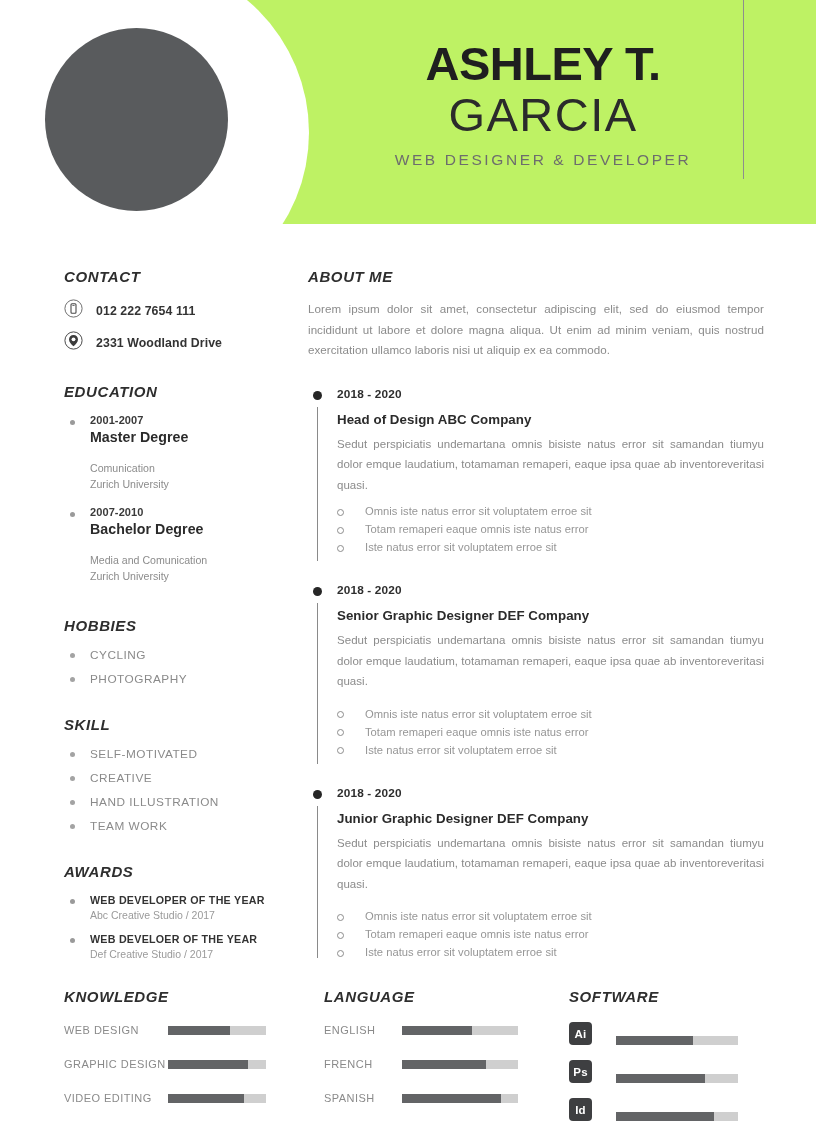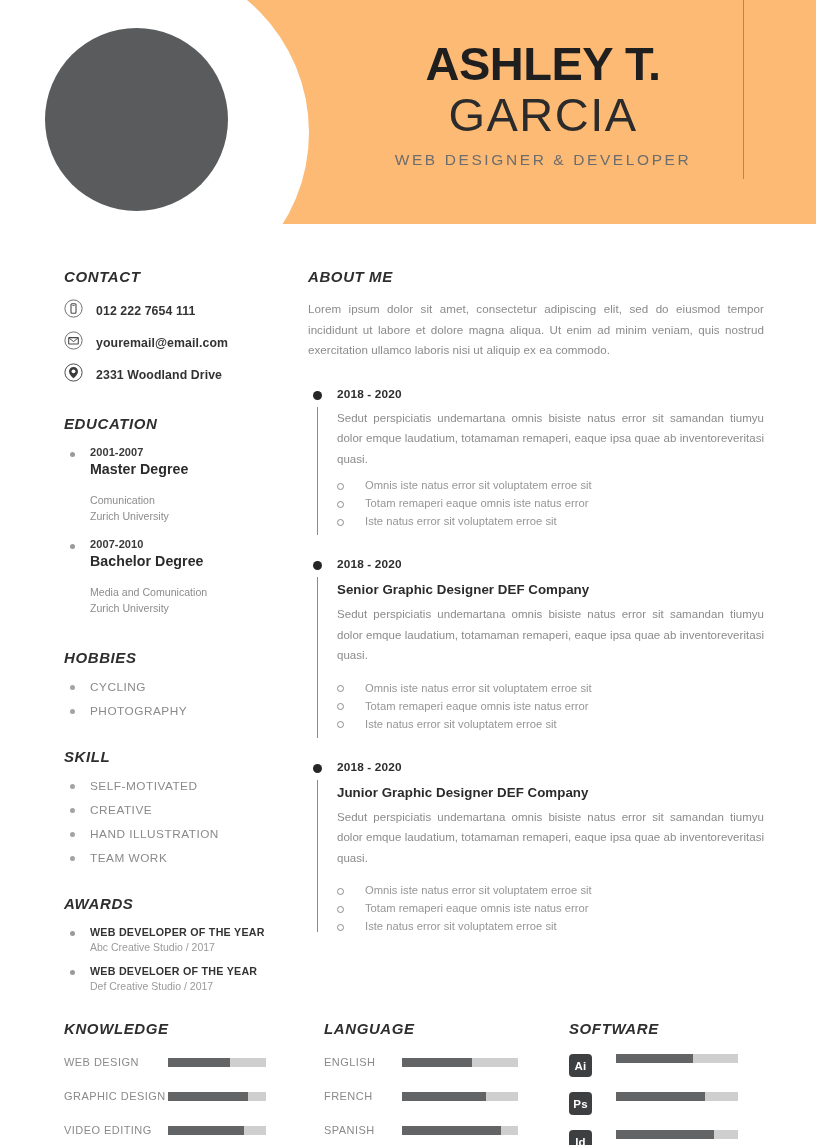--- a/index.html
+++ b/index.html
@@ -11,21 +11,21 @@
     font-family: "Liberation Sans", sans-serif;
     color: #3b3b3b;
     overflow: hidden;
     position: relative;
   }
 
   
   .header {
     position: relative;
     height: 224px;
-    background: #fdba74;
+    background: #bef264;
     overflow: visible;
   }
   .header-white-circle {
     position: absolute;
     left: -176px;
     top: -36px;
     width: 312px;
     height: 312px;
     border-radius: 50%;
     background: #ffffff;
@@ -232,21 +232,21 @@
     height: 9px;
     background: #cfcfcf;
     position: relative;
     flex: none;
   }
   .bar-fill { position: absolute; left: 0; top: 0; bottom: 0; background: #636466; }
   .know-track { width: 98px; }
   .lang-track { width: 116px; }
   .soft-track { width: 122px; }
 
-  .soft-row { display: flex; align-items: flex-start; margin-bottom: 15px; }
+  .soft-row { display: flex; align-items: flex-end; margin-bottom: 15px; }
   .soft-badge {
     width: 23px; height: 23px; border-radius: 4px;
     background: #3e3f41;
     color: #ffffff;
     font-size: 11.5px; font-weight: 700;
     display: flex; align-items: center; justify-content: center;
     margin-right: 24px;
     flex: none;
     letter-spacing: 0.2px;
   }
@@ -278,30 +278,20 @@
       <span class="contact-ico">
         <svg width="19" height="19" viewBox="0 0 19 19">
           <circle cx="9.5" cy="9.5" r="8.6" fill="none" stroke="#6f6f6f" stroke-width="1"></circle>
           <rect x="7" y="4.7" width="5" height="9.6" rx="1" fill="none" stroke="#4a4a4a" stroke-width="1.1"></rect>
           <line x1="8.4" y1="6.4" x2="10.6" y2="6.4" stroke="#4a4a4a" stroke-width="0.9"></line>
         </svg>
       </span>
       <span class="contact-txt">012 222 7654 111</span>
     </div>
 
-    <div class="contact-row">
-      <span class="contact-ico">
-        <svg width="19" height="19" viewBox="0 0 19 19">
-          <circle cx="9.5" cy="9.5" r="8.6" fill="none" stroke="#6f6f6f" stroke-width="1"></circle>
-          <rect x="4.7" y="6.6" width="9.6" height="6.4" rx="0.6" fill="none" stroke="#4a4a4a" stroke-width="1.1"></rect>
-          <polyline points="4.9,6.9 9.5,10.6 14.1,6.9" fill="none" stroke="#4a4a4a" stroke-width="1"></polyline>
-        </svg>
-      </span>
-      <span class="contact-txt">youremail@email.com</span>
-    </div>
 
     <div class="contact-row">
       <span class="contact-ico">
         <svg width="19" height="19" viewBox="0 0 19 19">
           <circle cx="9.5" cy="9.5" r="8.6" fill="none" stroke="#4a4a4a" stroke-width="1"></circle>
           <path d="M9.5 3.9 C6.9 3.9 5 5.9 5 8.4 C5 11 7.6 13.4 9.5 15.3 C11.4 13.4 14 11 14 8.4 C14 5.9 12.1 3.9 9.5 3.9 Z" fill="#3c3c3c"></path>
           <circle cx="9.5" cy="8.3" r="1.9" fill="#ffffff"></circle>
         </svg>
       </span>
       <span class="contact-txt">2331 Woodland Drive</span>
@@ -380,20 +370,21 @@
     <div class="sec-title">ABOUT ME</div>
     <div class="about-text">Lorem ipsum dolor sit amet, consectetur adipiscing elit, sed do eiusmod tempor incididunt ut labore et dolore magna aliqua. Ut enim ad minim veniam, quis nostrud exercitation ullamco laboris nisi ut aliquip ex ea commodo.</div>
 
     <div style="height:26px;"></div>
 
 
     <div class="exp-item" style="padding-bottom:10px;">
       <span class="bigdot"></span>
       <span class="vline"></span>
       <div class="exp-years">2018 - 2020</div>
+      <div class="exp-role">Head of Design ABC Company</div>
       <div class="exp-desc">Sedut perspiciatis undemartana omnis bisiste natus error sit samandan tiumyu dolor emque laudatium, totamaman remaperi, eaque ipsa quae ab inventoreveritasi quasi.</div>
       <div class="exp-bullets">
         <div class="exp-bullet">
           <span class="ring"></span>
           <span>Omnis iste natus error sit voluptatem erroe sit</span>
         </div>
         <div class="exp-bullet">
           <span class="ring"></span>
           <span>Totam remaperi eaque omnis iste natus error</span>
         </div>

